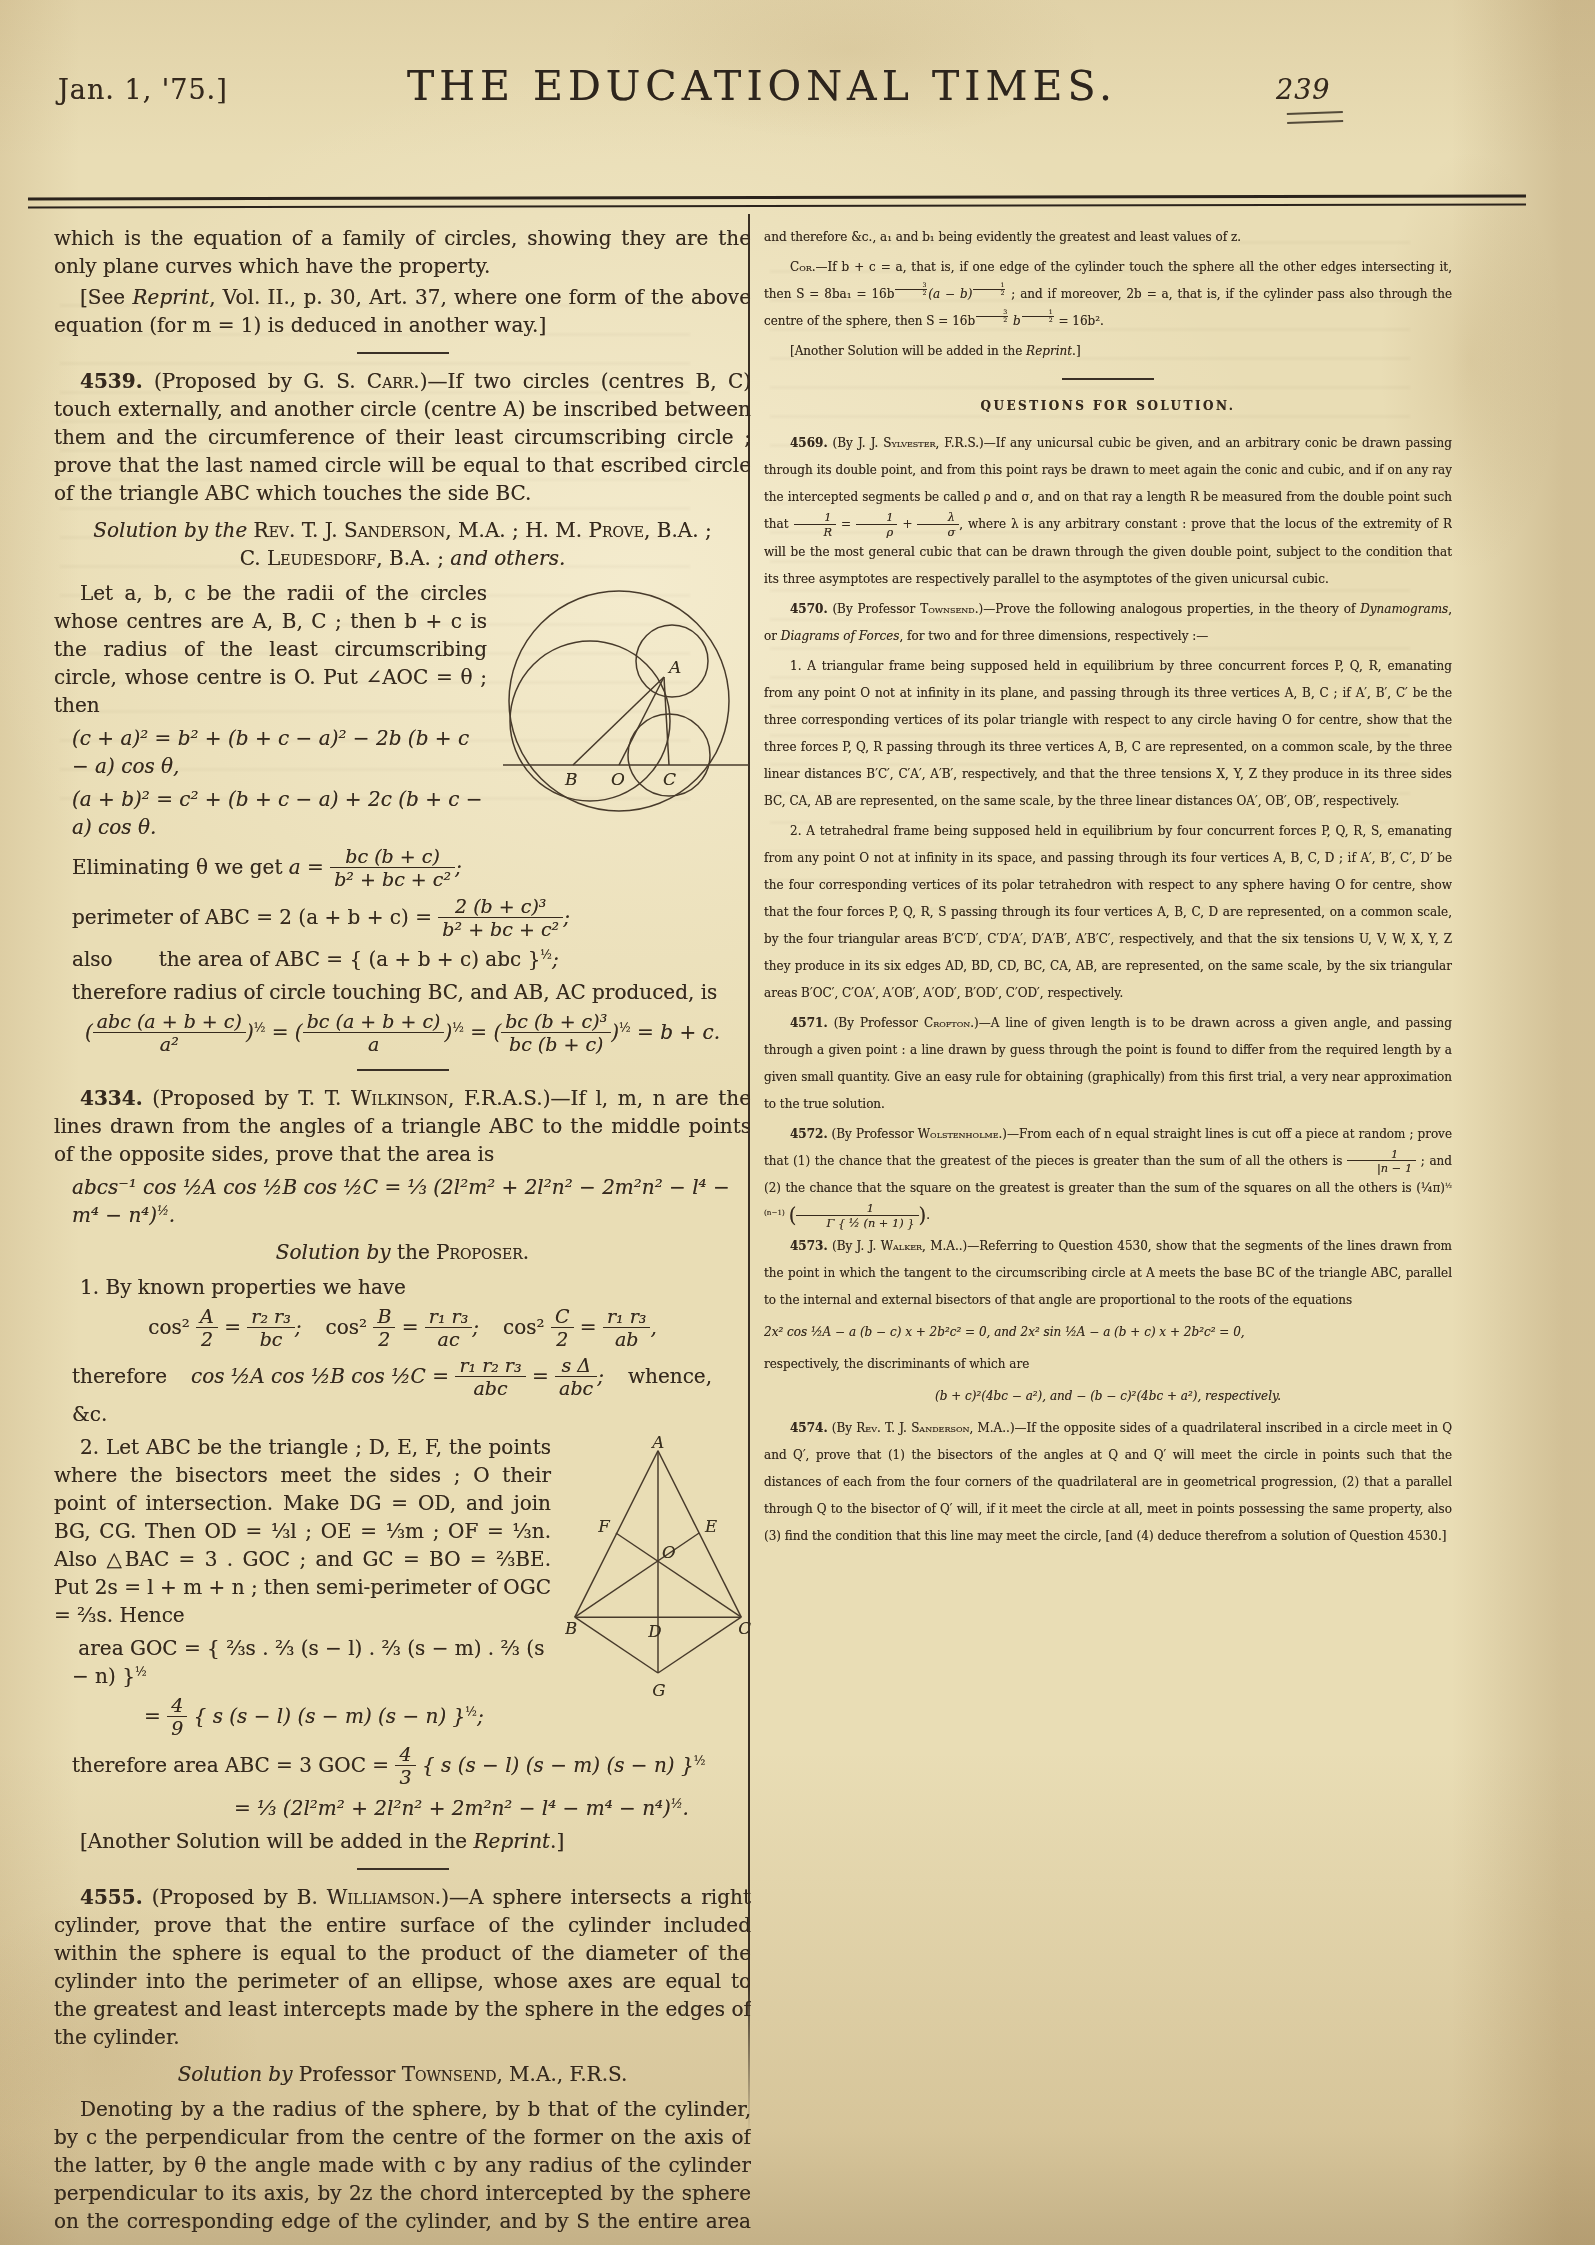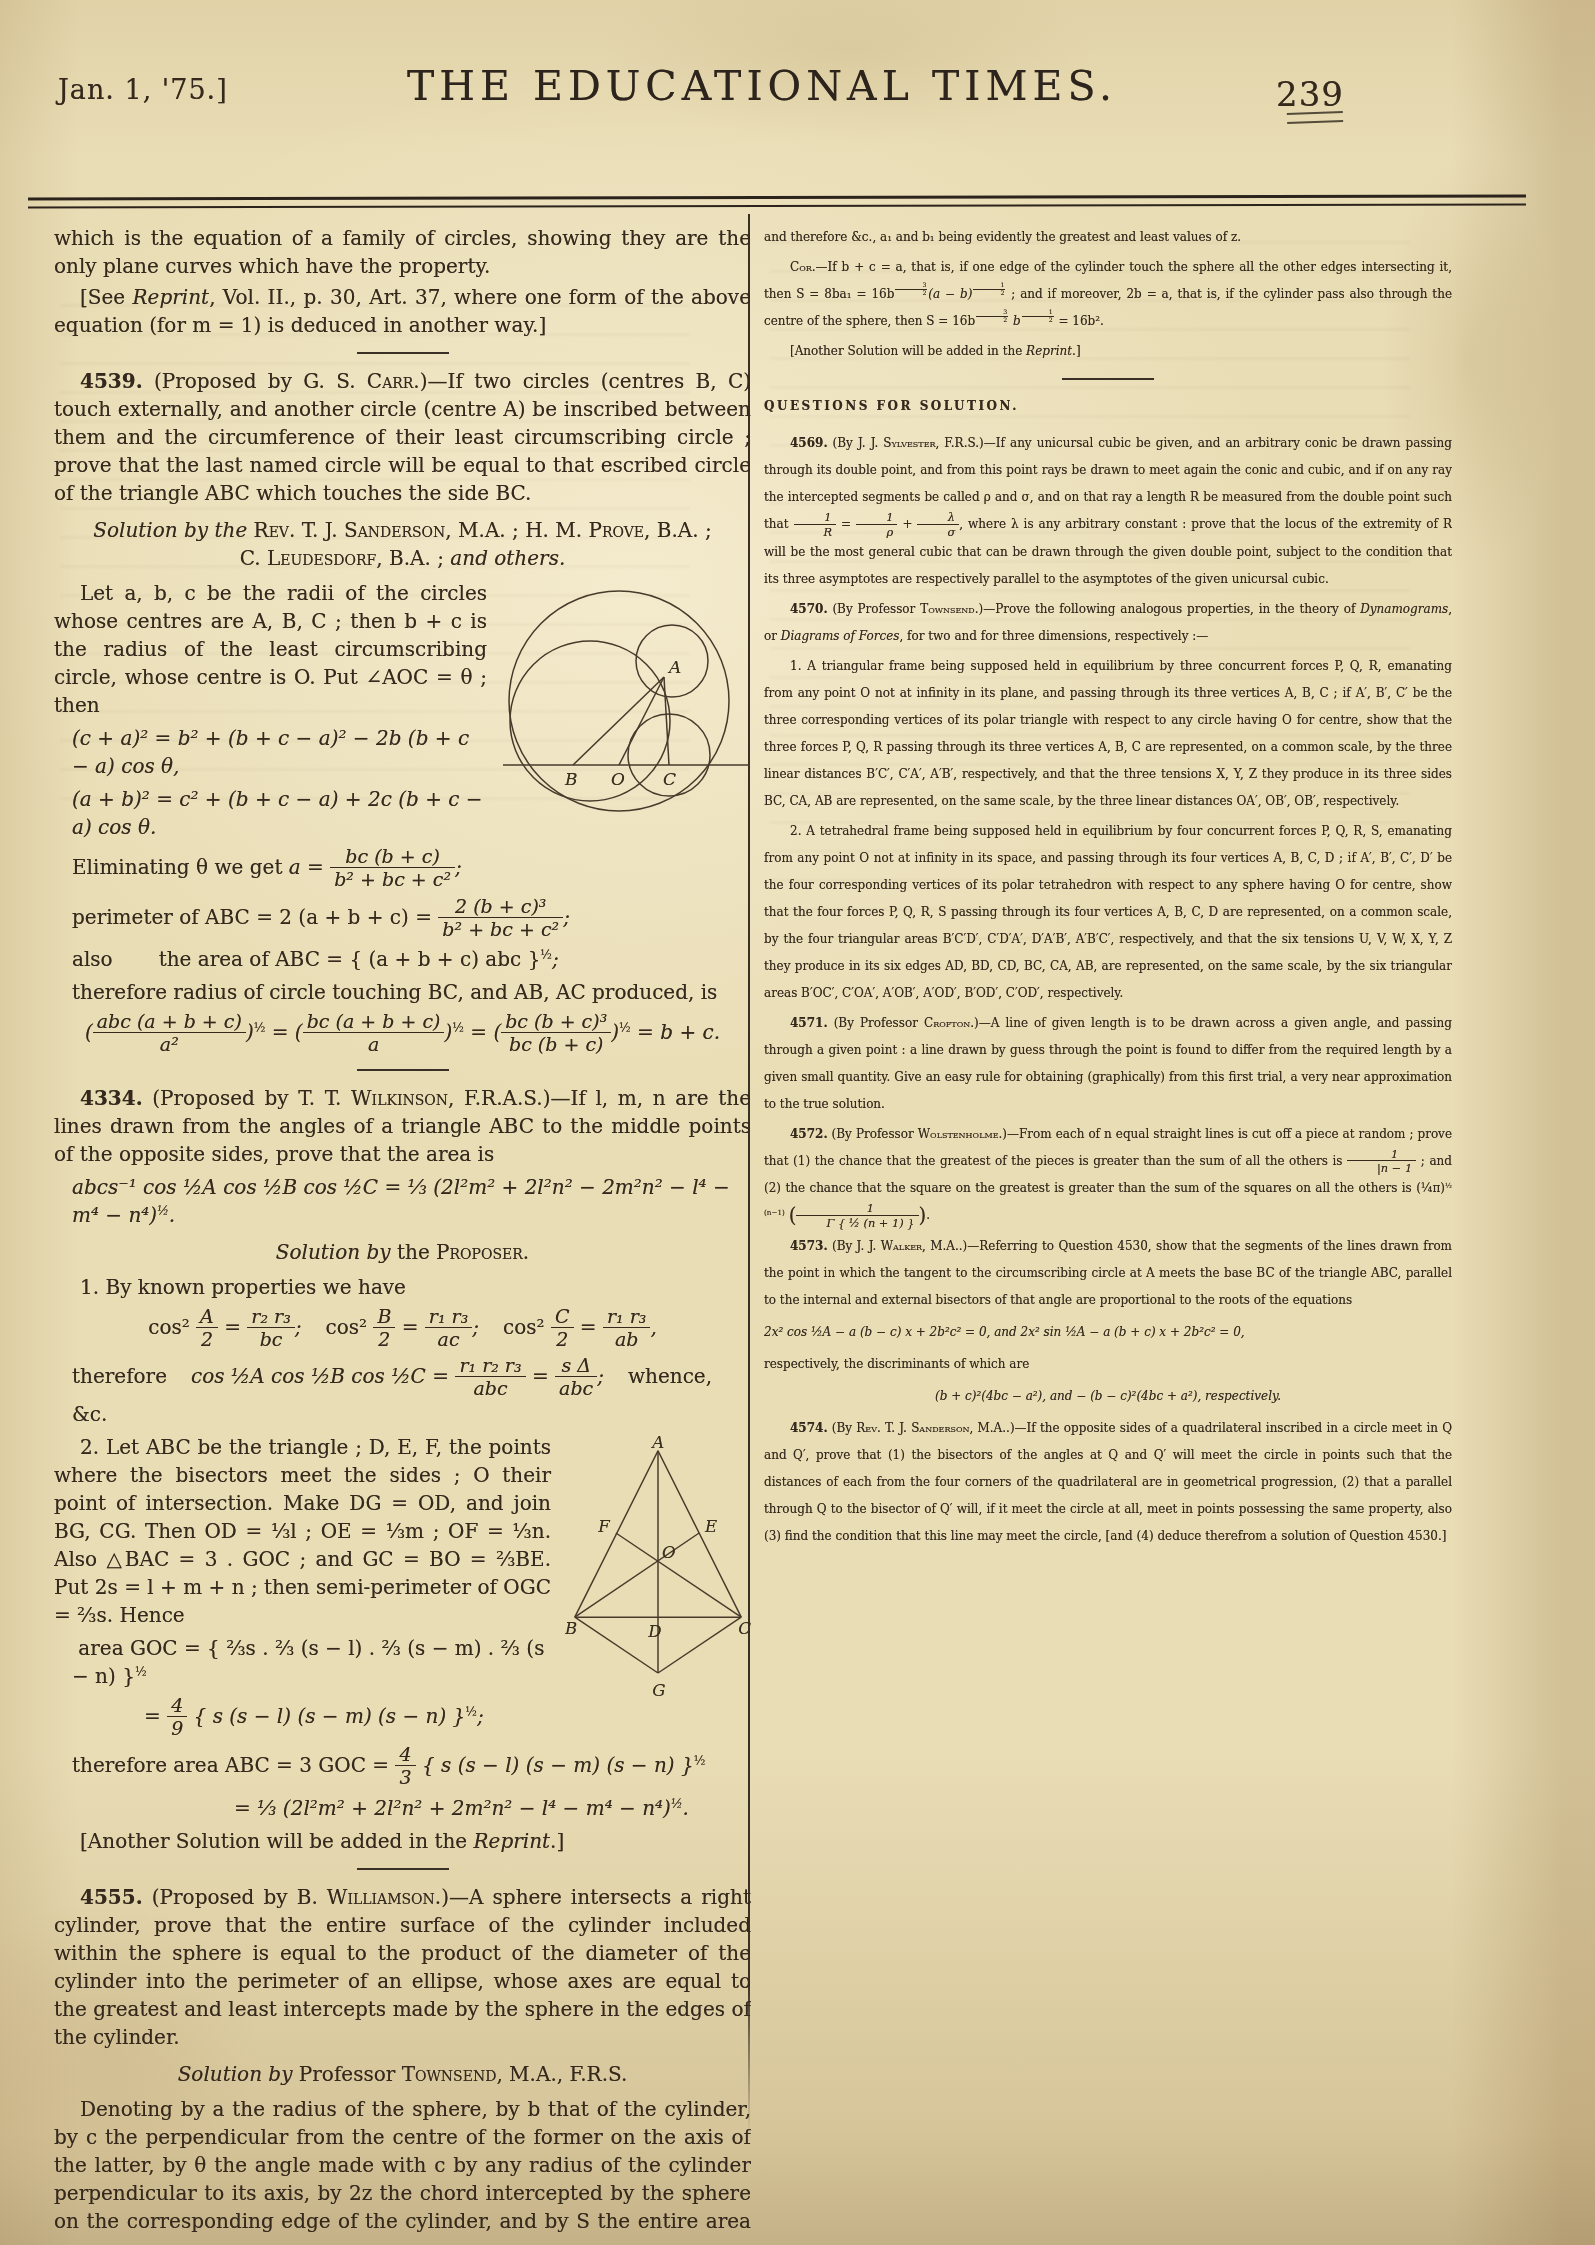--- a/index.html
+++ b/index.html
@@ -17,21 +17,21 @@
   .stain.s1{left:1380px;top:150px;width:180px;height:420px;background:radial-gradient(closest-side, rgba(146,108,52,0.14), rgba(146,108,52,0));}
   .stain.s2{left:-60px;top:1900px;width:320px;height:300px;background:radial-gradient(closest-side, rgba(146,108,52,0.12), rgba(146,108,52,0));}
   .stain.s3{left:600px;top:-40px;width:500px;height:180px;background:radial-gradient(closest-side, rgba(146,108,52,0.10), rgba(146,108,52,0));}
   .ghost{position:absolute;pointer-events:none;opacity:0.05;filter:blur(1px);
     background:repeating-linear-gradient(0deg, rgba(90,66,36,0.7) 0 3px, rgba(0,0,0,0) 3px 29px);}
   .g1{left:770px;top:240px;width:640px;height:700px;}
   .g2{left:60px;top:300px;width:630px;height:500px;}
 
   .hdr-date{position:absolute;left:58px;top:74px;font-size:27px;letter-spacing:1px;}
   .hdr-title{position:absolute;left:762px;top:62px;transform:translateX(-50%);font-size:41px;letter-spacing:5px;color:#2d251d;white-space:nowrap;}
-  .hdr-pageno{position:absolute;left:1276px;top:74px;font-size:34px;letter-spacing:1px;}
+  .hdr-pageno{position:absolute;left:1276px;top:74px;font-size:27px;letter-spacing:1px;font-style:italic;}
   .pn-rule{position:absolute;left:1287px;top:112px;width:56px;height:7px;border-top:2px solid rgba(47,39,28,0.8);border-bottom:2px solid rgba(47,39,28,0.8);transform:rotate(-2deg);}
   .headrule{position:absolute;left:28px;top:196px;width:1498px;height:6px;border-top:3.5px solid #2b231c;border-bottom:2px solid #2b231c;transform:rotate(-0.12deg);}
   .divider{position:absolute;left:748px;top:214px;width:2px;height:1922px;background:linear-gradient(#3a3024 0%, #3a3024 92%, rgba(58,48,36,0) 100%);}
 
   .col{position:absolute;top:224px;text-align:justify;}
   .col-left{left:54px;width:697px;font-size:20px;line-height:28px;height:2012px;overflow:hidden;}
   .col-right{left:764px;width:688px;font-size:12px;line-height:27px;height:2012px;overflow:hidden;}
 
   p{margin:0 0 3px;}
   .para{text-indent:26px;}
@@ -51,21 +51,21 @@
   .frac{display:inline-block;vertical-align:middle;text-align:center;line-height:1.12;font-size:0.95em;font-style:italic;}
   .frac .fn{display:block;border-bottom:1.5px solid currentColor;padding:0 4px;}
   .frac .fd{display:block;padding:1px 4px 0;}
   .sup{font-size:0.6em;vertical-align:0.55em;line-height:0;}
   .supfrac{display:inline-block;vertical-align:0.5em;font-size:0.52em;line-height:1.05;text-align:center;margin:0 1px;}
   .supfrac .fn{display:block;border-bottom:1px solid currentColor;padding:0 1px;}
   .supfrac .fd{display:block;}
   .bigp{font-size:1.65em;vertical-align:middle;font-weight:300;}
 
   hr.srule{width:92px;border:none;border-top:2.5px solid #3a3026;margin:13px auto;}
-  .qhead{font-weight:bold;text-align:left;text-indent:0;letter-spacing:2.5px;margin:4px 0 10px;}
+  .qhead{font-weight:bold;text-align:center;text-indent:0;letter-spacing:2.5px;margin:4px 0 10px;}
 
   .figfloat{float:right;margin:2px 0 8px 14px;}
   svg .ln{stroke:#473a2b;stroke-width:1.5;fill:none;}
   svg text{font-family:"DejaVu Serif",serif;font-style:italic;font-size:17px;fill:#382f1f;}
 </style>
 </head>
 <body>
 
 <div class="scan-root">
   <div class="ghost g1"></div>

